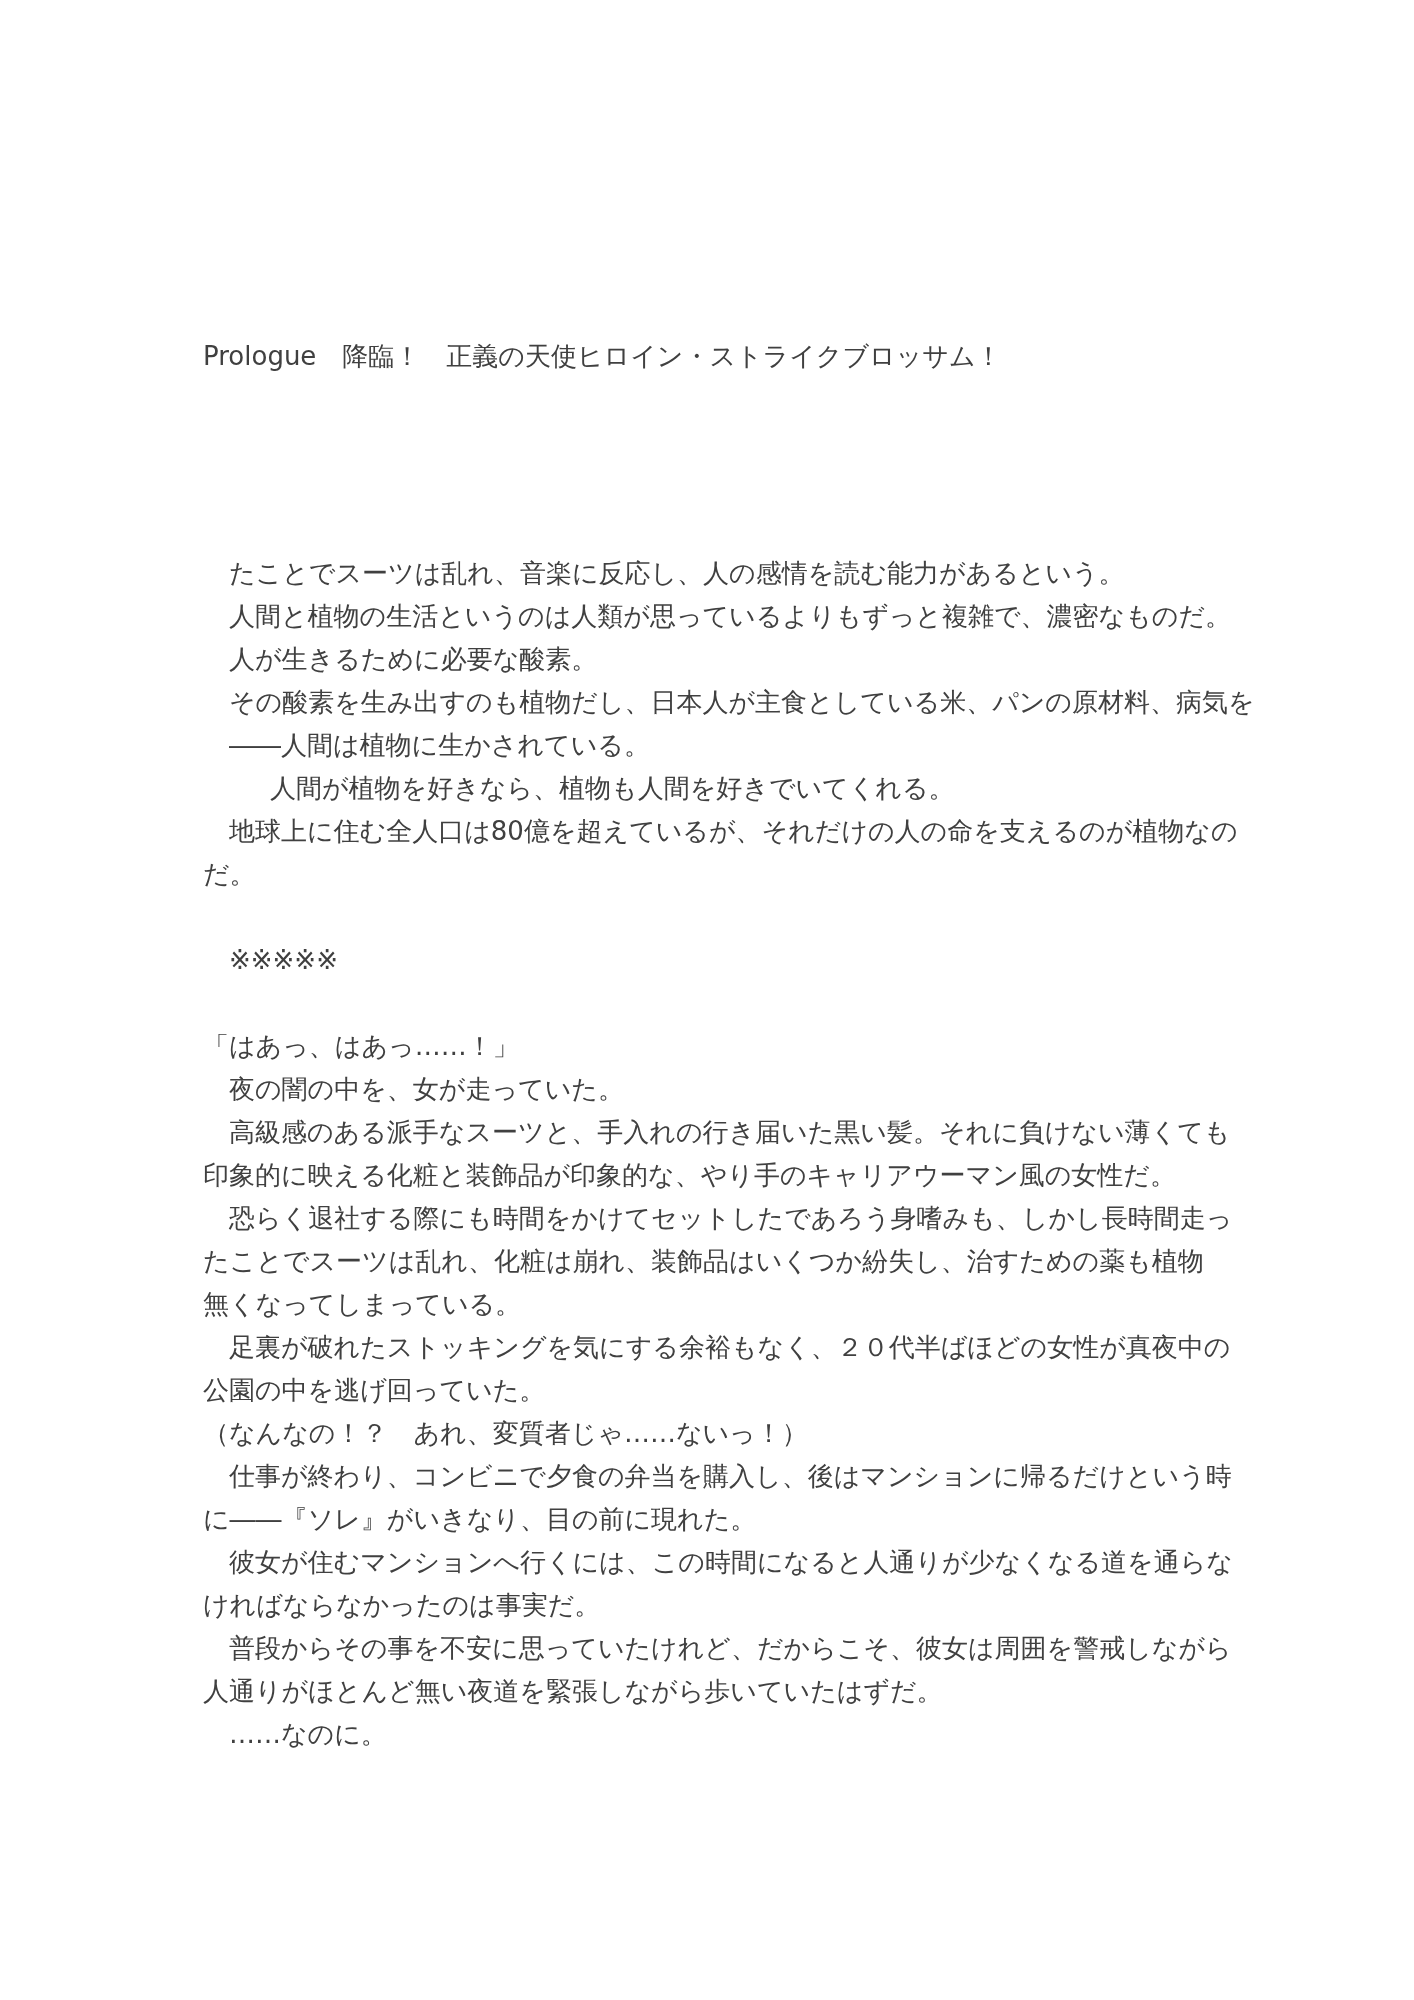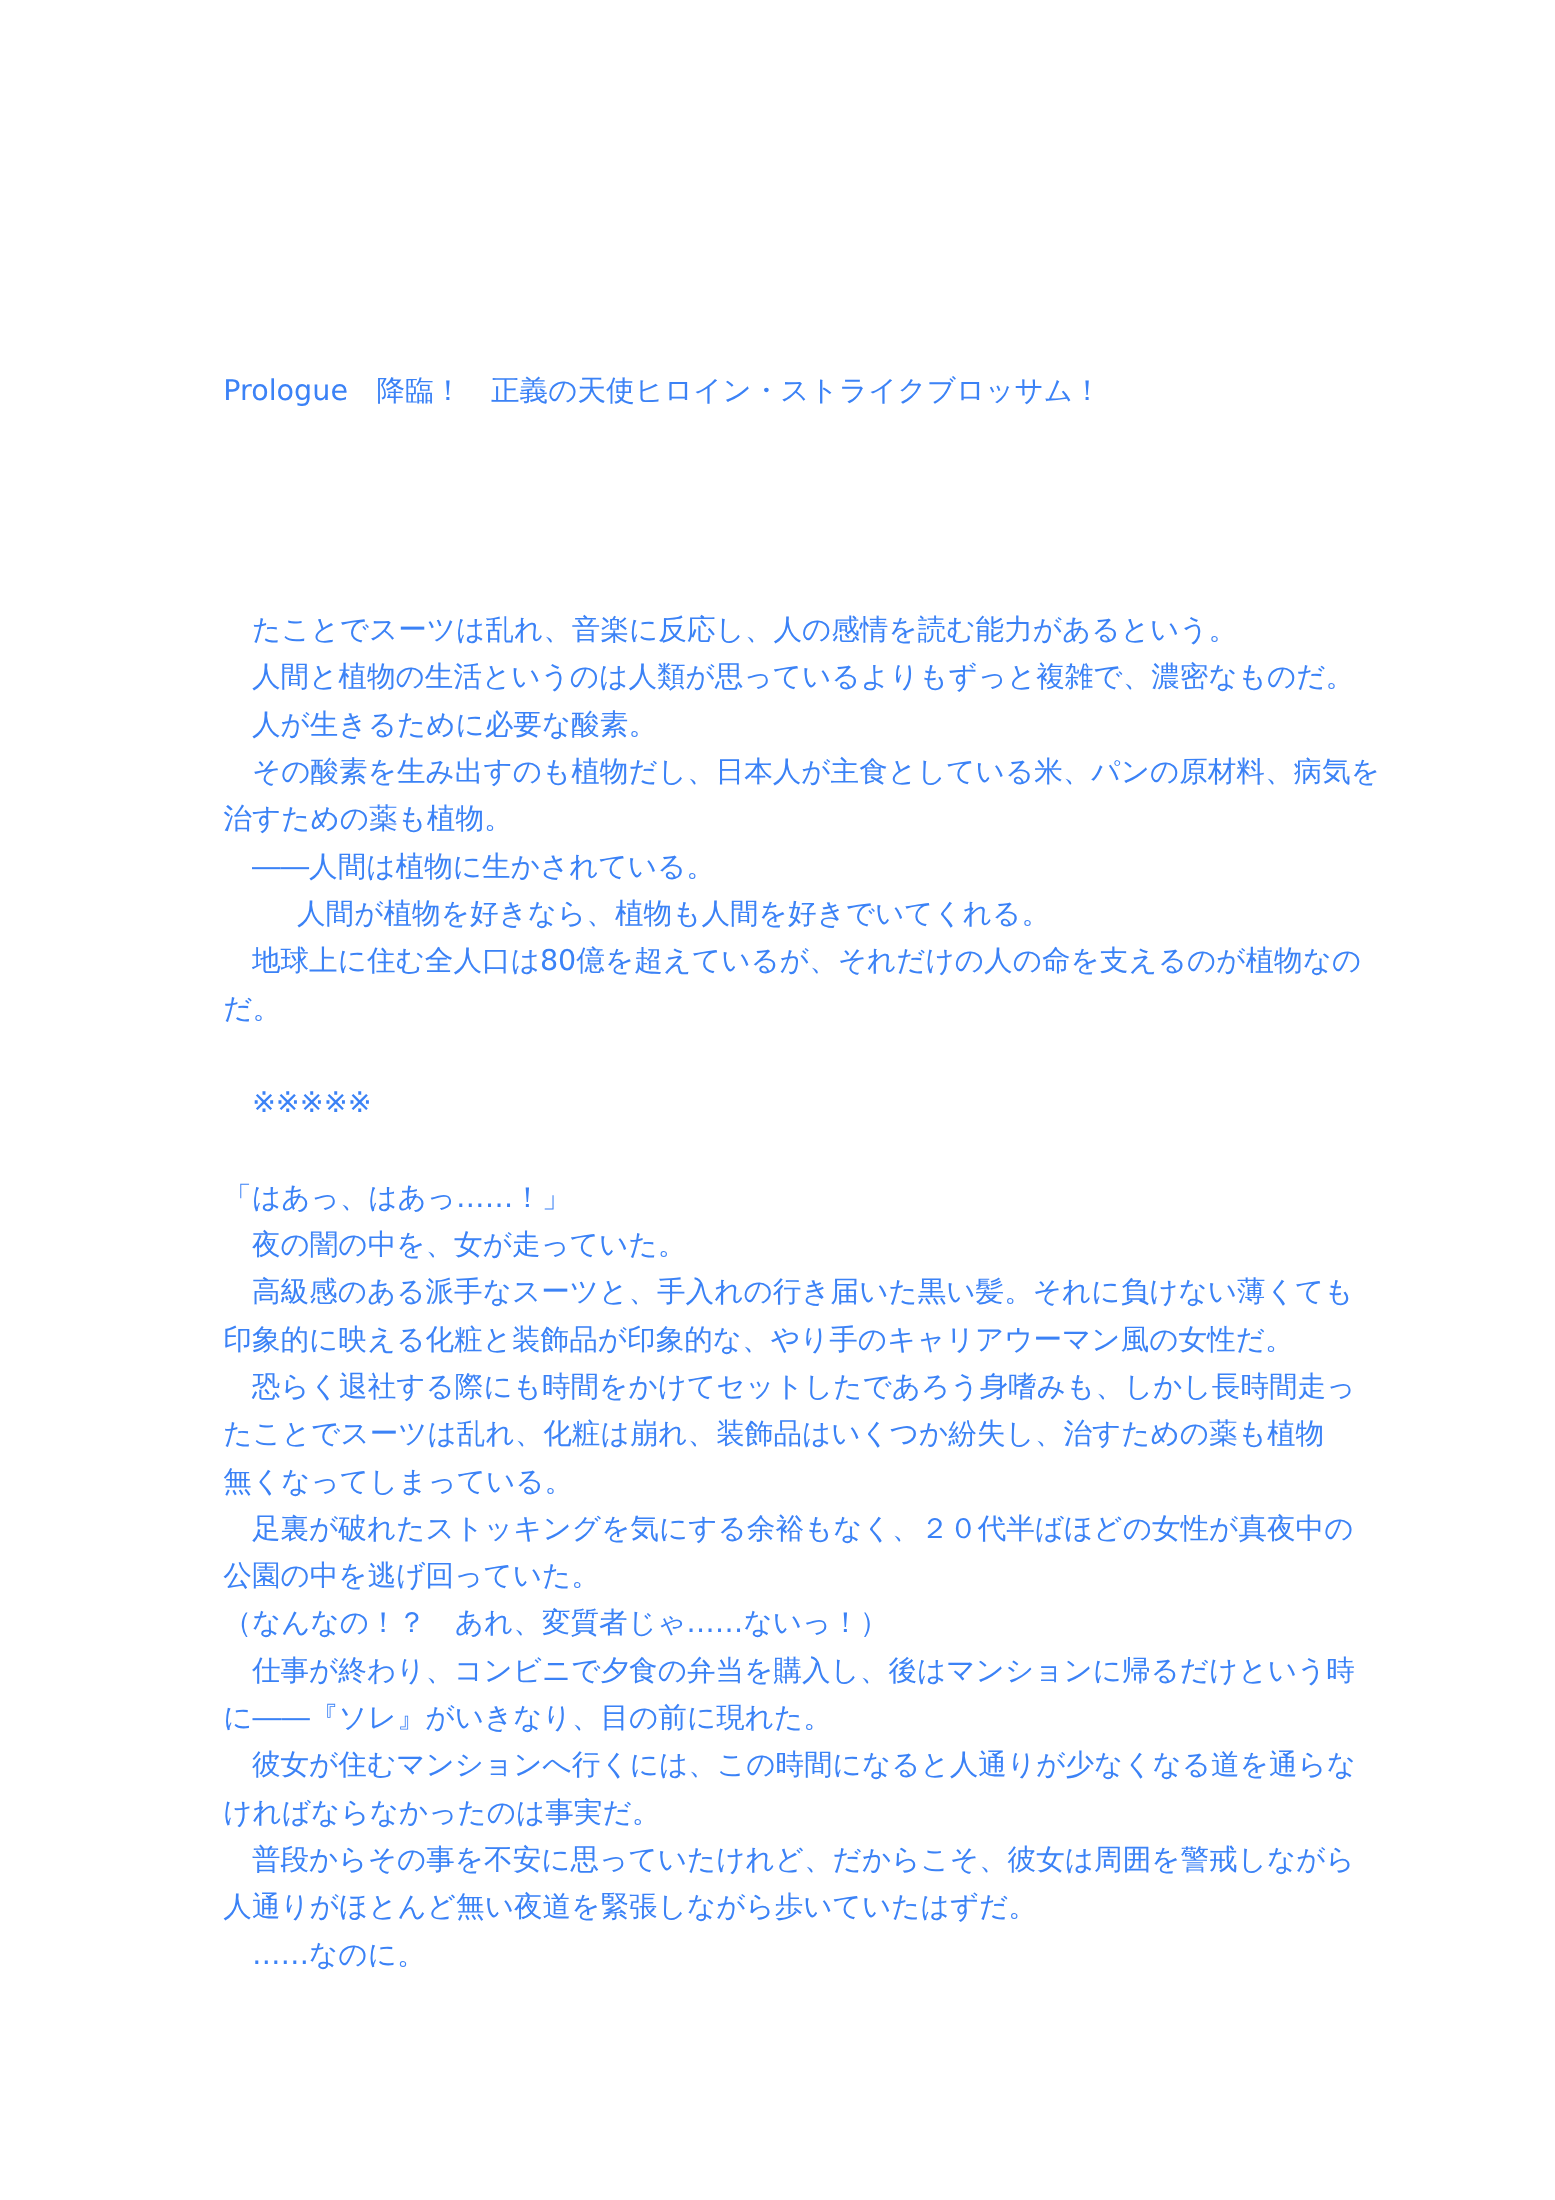--- a/index.html
+++ b/index.html
@@ -6,21 +6,21 @@
     margin: 0;
     padding: 0;
     background: #e8e8e8;
   }
   .page {
     position: relative;
     width: 1414px;
     height: 2000px;
     margin: 0 auto;
     background: #ffffff;
-    color: #3b82f6;
+    color: #404040;
     font-family: "DejaVu Sans", "Liberation Sans", sans-serif;
     overflow: hidden;
   }
   .chapter-title {
     margin: 335px 100px 0 203px;
     font-size: 26px;
     line-height: 43px;
     white-space: nowrap;
     font-weight: normal;
   }
@@ -42,21 +42,20 @@
 
 <div class="page">
 
   <div class="chapter-title">Prologue　降臨！　正義の天使ヒロイン・ストライクブロッサム！</div>
 
   <div class="body-text">
     <div class="line i1">たことでスーツは乱れ、音楽に反応し、人の感情を読む能力があるという。</div>
     <div class="line i1">人間と植物の生活というのは人類が思っているよりもずっと複雑で、濃密なものだ。</div>
     <div class="line i1">人が生きるために必要な酸素。</div>
     <div class="line i1">その酸素を生み出すのも植物だし、日本人が主食としている米、パンの原材料、病気を</div>
-    <div class="line">治すための薬も植物。</div>
     <div class="line i1">――人間は植物に生かされている。</div>
     <div class="line i3">人間が植物を好きなら、植物も人間を好きでいてくれる。</div>
     <div class="line i1">地球上に住む全人口は80億を超えているが、それだけの人の命を支えるのが植物なの</div>
     <div class="line">だ。</div>
 
     <div class="gap"></div>
 
     <div class="line i1">※※※※※</div>
 
     <div class="gap"></div>

